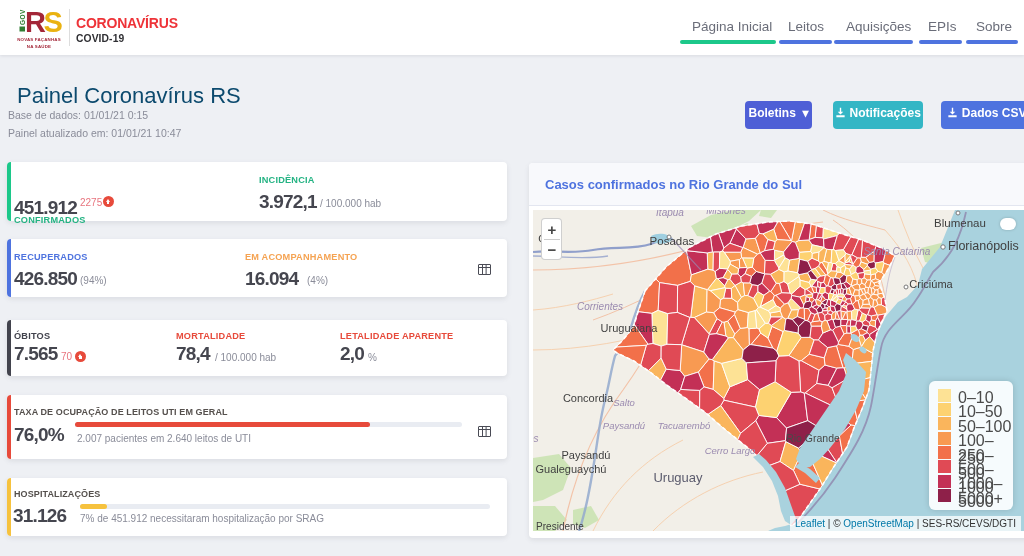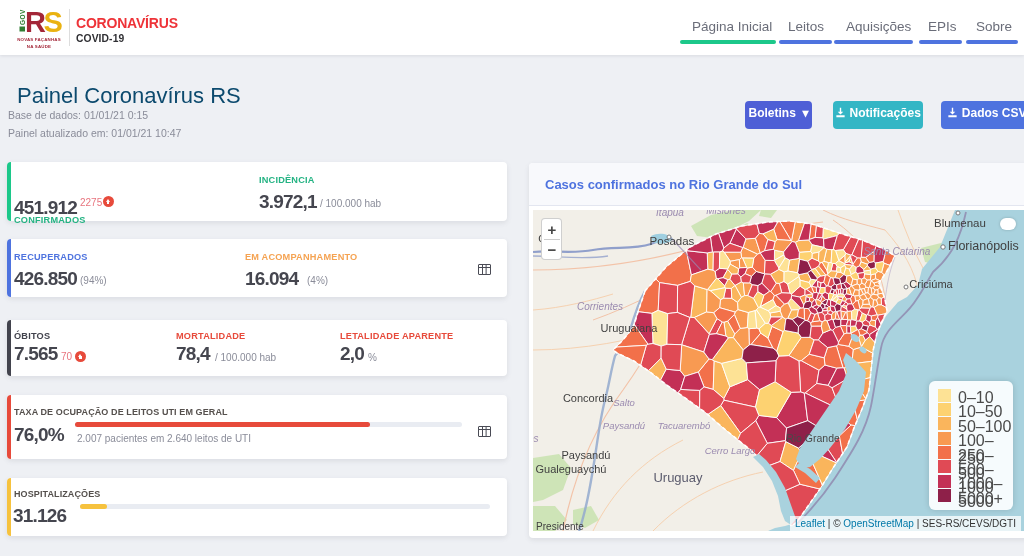--- a/index.html
+++ b/index.html
@@ -145,20 +145,21 @@
   <span class="csmall" style="left:70px; top:38px;">2.007 pacientes em 2.640 leitos de UTI</span>
   <span class="tblico" style="left:471px; top:31px;"></span>
 </div>
 
 <div class="card" style="top:478px; height:58px;">
   <div class="bl" style="background:#f6c23e;"></div>
   <span class="clabel" style="left:7px; top:11px; color:#55504d; font-size:9px; letter-spacing:0.1px;">HOSPITALIZAÇÕES</span>
   <span class="cval" style="left:6px; top:28px;">31.126</span>
   <div class="track" style="left:73px; top:26px; width:410px;"></div>
   <div class="fill" style="left:73px; top:26px; width:27px; background:#f6c23e;"></div>
+  <span class="csmall" style="left:73px; top:35px;">7% de 451.912 necessitaram hospitalização por SRAG</span>
 </div>
 
 <div id="mapcard">
   <div id="maphead">
       <span>Casos confirmados no Rio Grande do Sul</span>
     </div>
   <div id="map">
     <svg width="500" height="321" viewBox="0 0 500 321" style="position:absolute;left:0;top:0;">
 <rect x="0" y="0" width="500" height="321" fill="#f2efe8"></rect>
 <path d="M158,16 L178,5 L200,0 L228,0 L216,11 L198,20 L180,28 L164,26 Z" fill="#c8e2ae" opacity="0.85"></path>

